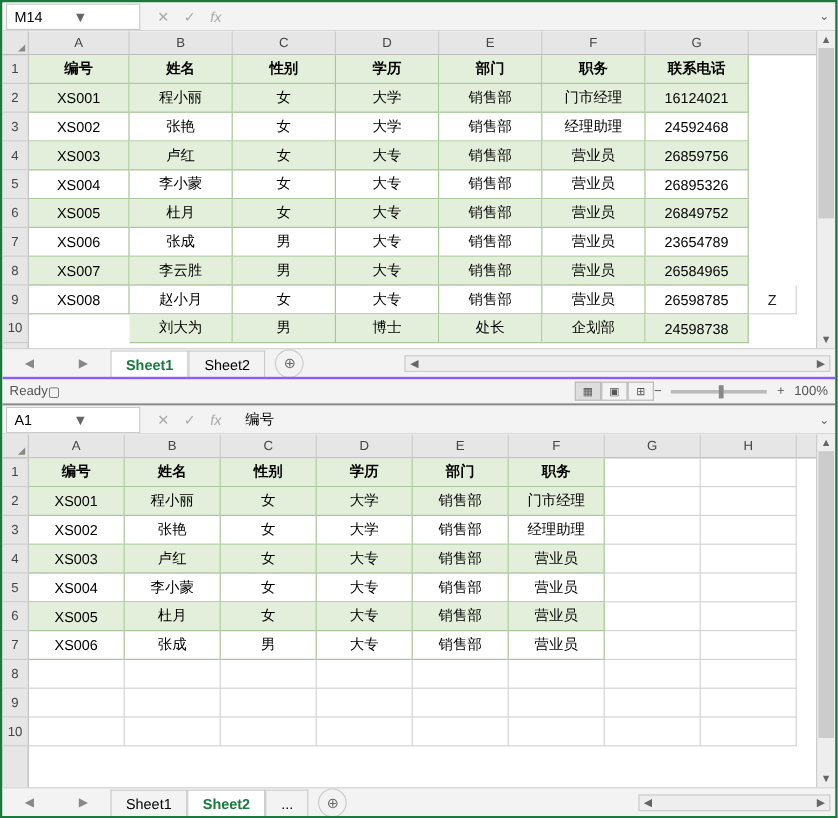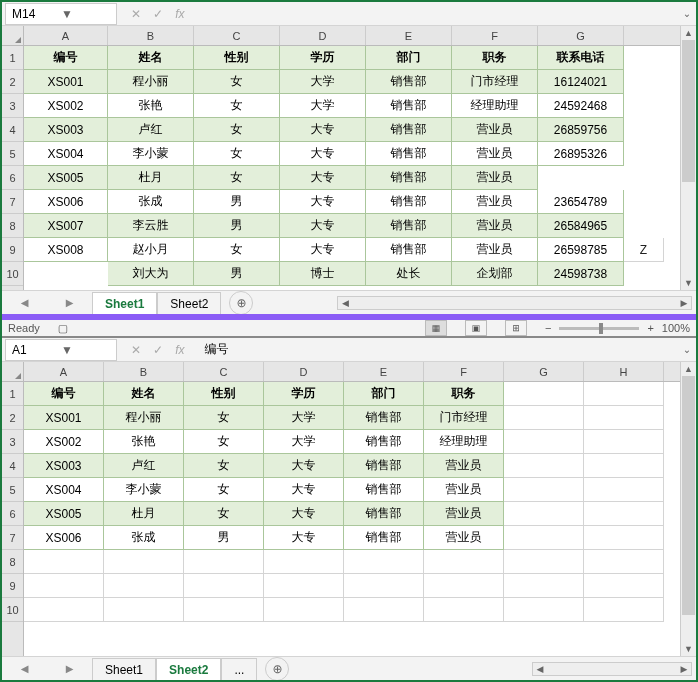--- a/index.html
+++ b/index.html
@@ -37,21 +37,21 @@
 .tabs-row { height: 24px; background: #f3f3f3; border-top: 1px solid #d4d4d4; display: flex; align-items: center; font-size: 12px; }
 .tab-nav { width: 90px; display: flex; align-items: center; justify-content: space-around; color: #888; font-size: 10px; }
 .tab-nav span { cursor: pointer; }
 .tab { padding: 4px 12px; border: 1px solid #ccc; border-bottom: none; background: #f3f3f3; cursor: pointer; margin-bottom: -1px; }
 .tab.active { background: #fff; color: #1a7a3e; font-weight: bold; border-top: 1px solid #ccc; }
 .tab-add { width: 24px; height: 24px; display: flex; align-items: center; justify-content: center; border: 1px solid #ccc; border-radius: 50%; margin-left: 8px; font-size: 12px; color: #666; cursor: pointer; }
 .hscroll { flex: 1; margin: 0 4px; height: 14px; background: #eee; border: 1px solid #ccc; display: flex; align-items: center; }
 .hscroll .thumb { width: 40%; height: 100%; background: #ccc; margin-left: 40%; }
 .hscroll .arr { width: 14px; text-align: center; font-size: 9px; color: #666; }
 
-.status-row { height: 22px; background: #f3f3f3; border-top: 6px solid #8b5cf6; display: flex; align-items: center; font-size: 11px; color: #555; padding: 0 6px; gap: 18px; }
+.status-row { height: 22px; background: #f3f3f3; border-top: 2px solid #8b5cf6; display: flex; align-items: center; font-size: 11px; color: #555; padding: 0 6px; gap: 0; }
 .status-row .spacer { flex: 1; }
 .view-btn { width: 22px; height: 16px; border: 1px solid #bbb; display: flex; align-items: center; justify-content: center; font-size: 9px; }
 .view-btn.active { background: #ddd; }
 .zoom { display: flex; align-items: center; gap: 8px; }
 .zoom-slider { width: 80px; height: 3px; background: #bbb; position: relative; }
 .zoom-slider::after { content: ""; position: absolute; left: 50%; top: -4px; width: 4px; height: 11px; background: #888; }
 
 .vscroll { width: 16px; background: #eee; border-left: 1px solid #ccc; display: flex; flex-direction: column; }
 .vscroll .arr { height: 14px; text-align: center; font-size: 9px; color: #666; line-height: 14px; }
 .vscroll .track { flex: 1; position: relative; }
@@ -147,20 +147,21 @@
             <div class="cell data" style="width: 86px;">营业员</div>
             <div class="cell data" style="width: 86px;">26895326</div>
           </div>
           <div class="grid-row">
             <div class="cell data stripe" style="width: 84px;">XS005</div>
             <div class="cell data stripe" style="width: 86px;">杜月</div>
             <div class="cell data stripe" style="width: 86px;">女</div>
             <div class="cell data stripe" style="width: 86px;">大专</div>
             <div class="cell data stripe" style="width: 86px;">销售部</div>
             <div class="cell data stripe" style="width: 86px;">营业员</div>
+            <div class="cell data stripe" style="width: 86px;">26849752</div>
           </div>
           <div class="grid-row">
             <div class="cell data" style="width: 84px;">XS006</div>
             <div class="cell data" style="width: 86px;">张成</div>
             <div class="cell data" style="width: 86px;">男</div>
             <div class="cell data" style="width: 86px;">大专</div>
             <div class="cell data" style="width: 86px;">销售部</div>
             <div class="cell data" style="width: 86px;">营业员</div>
             <div class="cell data" style="width: 86px;">23654789</div>
           </div>

